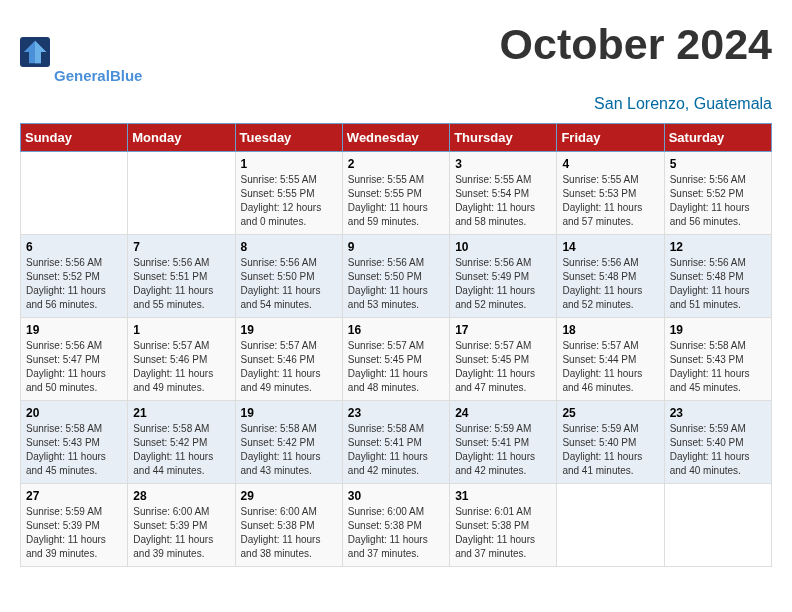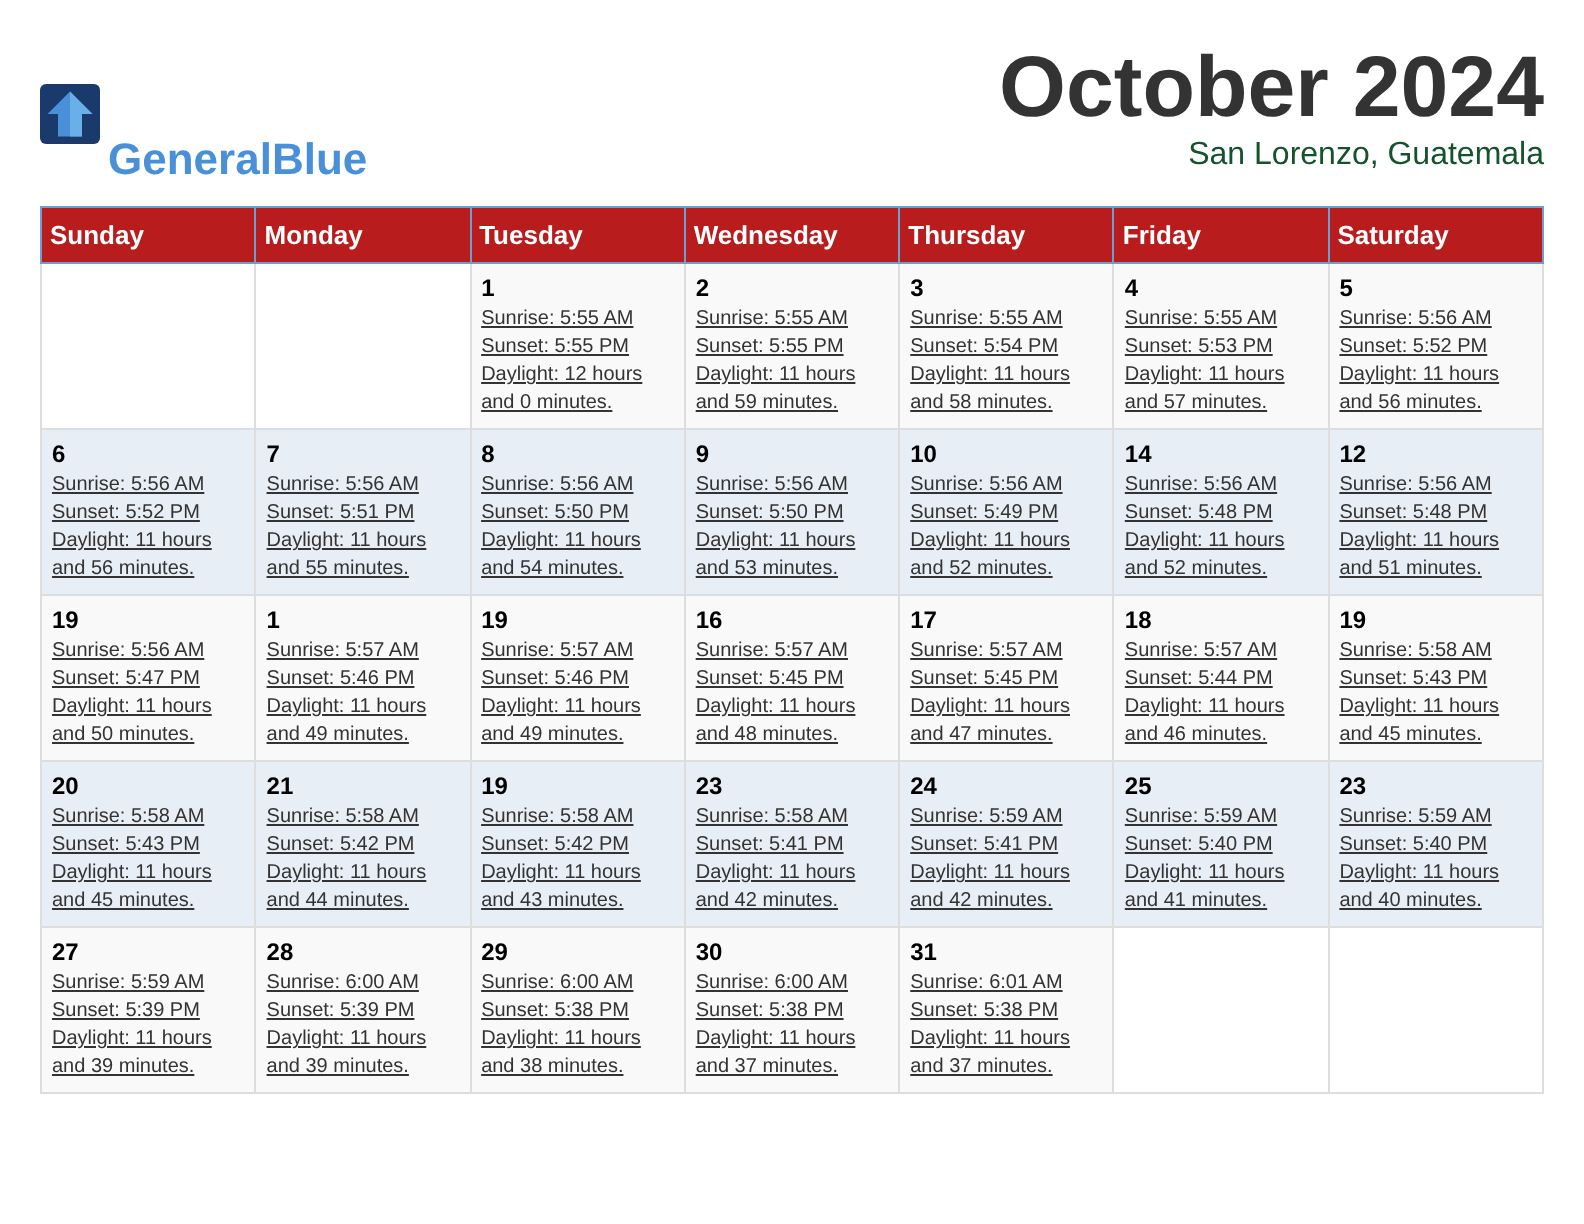--- a/index.html
+++ b/index.html
@@ -14,21 +14,21 @@
       display: flex;
       justify-content: space-between;
       align-items: flex-start;
       margin-bottom: 10px;
     }
     .logo {
       display: flex;
       align-items: center;
     }
     .logo-text {
-      font-size: 22px;
+      font-size: 15px;
       font-weight: bold;
       color: #1a1a2e;
       margin-top: 47px;
     }
     .logo-text span {
       color: #4a90d9;
     }
     .logo-icon {
       width: 30px;
       height: 30px;
@@ -37,21 +37,22 @@
     .title-block {
       text-align: right;
     }
     .calendar-title {
       font-size: 43px;
       font-weight: bold;
       color: #333;
     }
     .calendar-subtitle {
       font-size: 16px;
-      color: #14532d;
+      color: #0369a1;
+      margin-top: 26px;
     }
     table {
       width: 100%;
       border-collapse: collapse;
       font-size: 11px;
     }
     thead tr th {
       background-color: #b91c1c;
       color: #fff;
       padding: 6px 4px;
@@ -78,21 +79,20 @@
     .day-num {
       font-weight: bold;
       font-size: 12px;
       display: block;
       margin-bottom: 2px;
     }
     .day-info {
       font-size: 10px;
       color: #333;
       line-height: 1.4;
-      text-decoration: underline;
     }
     .empty-cell {
       background: #fff;
     }
   </style>
 </head>
 <body>
 
 <div class="header">
   <div class="logo">

